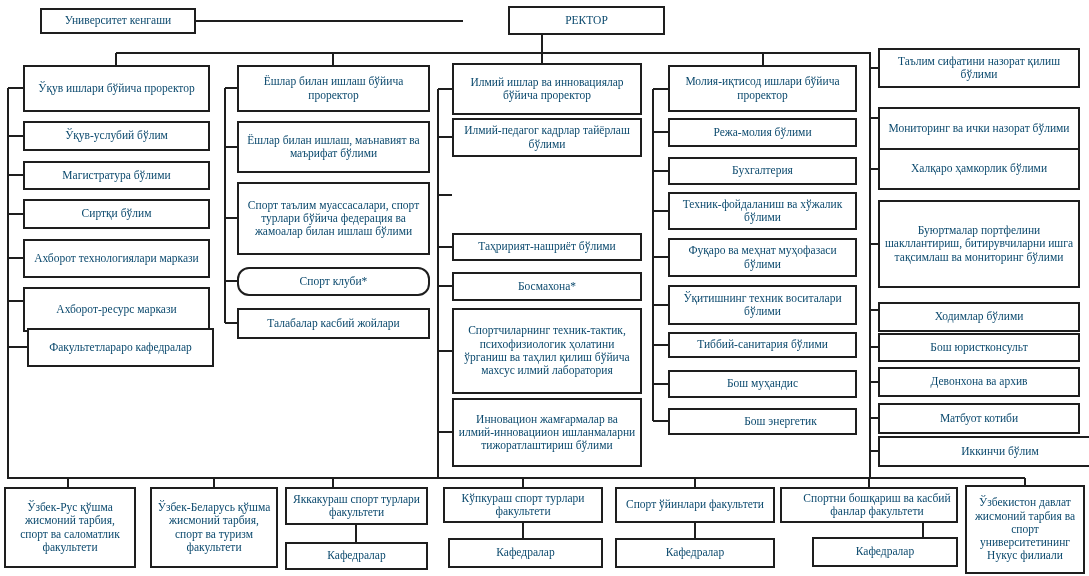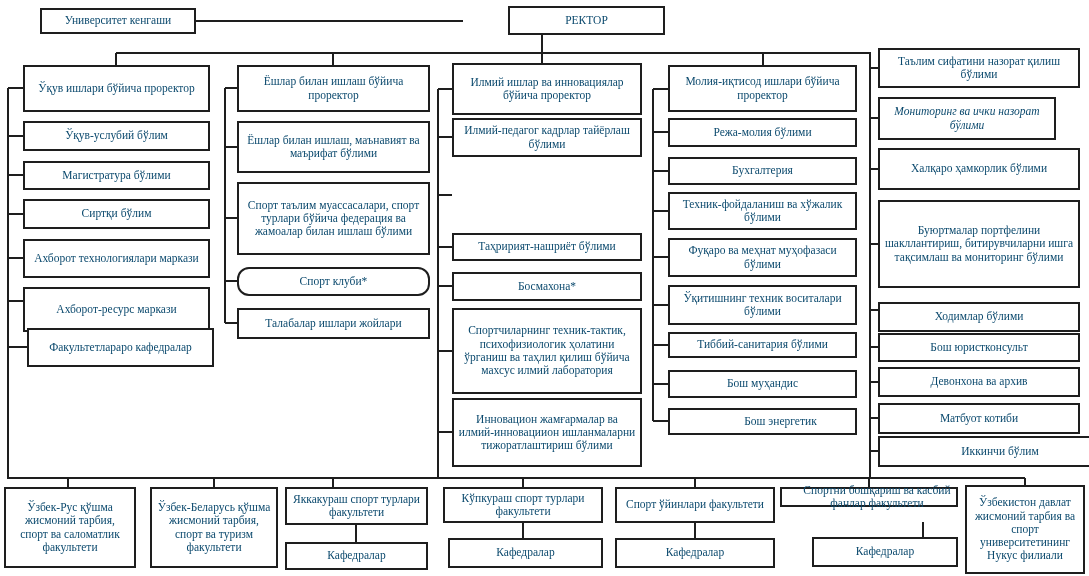--- a/index.html
+++ b/index.html
@@ -125,54 +125,54 @@
   <div class="node" style="left:23px;top:161px;width:187px;height:29px;">Магистратура бўлими</div>
   <div class="node" style="left:23px;top:199px;width:187px;height:30px;">Сиртқи бўлим</div>
   <div class="node" style="left:23px;top:239px;width:187px;height:39px;">Ахборот технологиялари маркази</div>
   <div class="node" style="left:23px;top:287px;width:187px;height:45px;">Ахборот-ресурс маркази</div>
   <div class="node" style="left:27px;top:328px;width:187px;height:39px;">Факультетлараро кафедралар</div>
 
   <div class="node" style="left:237px;top:65px;width:193px;height:47px;">Ёшлар билан ишлаш бўйича проректор</div>
   <div class="node" style="left:237px;top:121px;width:193px;height:52px;">Ёшлар билан ишлаш, маънавият ва маърифат бўлими</div>
   <div class="node" style="left:237px;top:182px;width:193px;height:73px;">Спорт таълим муассасалари, спорт турлари бўйича федерация ва жамоалар билан ишлаш бўлими</div>
   <div class="node" style="left:237px;top:267px;width:193px;height:29px;border-radius:12px;">Спорт клуби*</div>
-  <div class="node" style="left:237px;top:308px;width:193px;height:31px;">Талабалар ишлари жойлари</div>
+  <div class="node" style="left:237px;top:308px;width:193px;height:31px;">Талабалар касбий жойлари</div>
 
   <div class="node" style="left:452px;top:63px;width:190px;height:52px;">Илмий ишлар ва инновациялар бўйича проректор</div>
   <div class="node" style="left:452px;top:118px;width:190px;height:39px;">Илмий-педагог кадрлар тайёрлаш бўлими</div>
   <div class="node" style="left:452px;top:233px;width:190px;height:28px;">Таҳририят-нашриёт бўлими</div>
   <div class="node" style="left:452px;top:272px;width:190px;height:29px;">Босмахона*</div>
   <div class="node" style="left:452px;top:308px;width:190px;height:86px;">Спортчиларнинг техник-тактик, психофизиологик ҳолатини ўрганиш ва таҳлил қилиш бўйича махсус илмий лаборатория</div>
   <div class="node" style="left:452px;top:398px;width:190px;height:69px;">Инновацион жамғармалар ва илмий-инновациион ишланмаларни тижоратлаштириш бўлими</div>
 
   <div class="node" style="left:668px;top:65px;width:189px;height:47px;">Молия-иқтисод ишлари бўйича проректор</div>
   <div class="node" style="left:668px;top:118px;width:189px;height:29px;">Режа-молия бўлими</div>
   <div class="node" style="left:668px;top:157px;width:189px;height:28px;">Бухгалтерия</div>
   <div class="node" style="left:668px;top:192px;width:189px;height:38px;">Техник-фойдаланиш ва хўжалик бўлими</div>
   <div class="node" style="left:668px;top:238px;width:189px;height:39px;">Фуқаро ва меҳнат муҳофазаси бўлими</div>
   <div class="node" style="left:668px;top:285px;width:189px;height:40px;">Ўқитишнинг техник воситалари бўлими</div>
   <div class="node" style="left:668px;top:332px;width:189px;height:26px;">Тиббий-санитария бўлими</div>
   <div class="node" style="left:668px;top:370px;width:189px;height:28px;">Бош муҳандис</div>
   <div class="node" style="left:668px;top:408px;width:189px;height:27px;padding-left:40px;">Бош энергетик</div>
 
   <div class="node" style="left:878px;top:48px;width:202px;height:40px;">Таълим сифатини назорат қилиш бўлими</div>
-  <div class="node" style="left:878px;top:97px;width:178px;height:43px;font-style:italic;">Мониторинг ва ички назорат бўлими</div>
+  <div class="node" style="left:878px;top:107px;width:202px;height:43px;">Мониторинг ва ички назорат бўлими</div>
   <div class="node" style="left:878px;top:148px;width:202px;height:42px;">Халқаро ҳамкорлик бўлими</div>
   <div class="node" style="left:878px;top:200px;width:202px;height:88px;">Буюртмалар портфелини шакллантириш, битирувчиларни ишга тақсимлаш ва мониторинг бўлими</div>
   <div class="node" style="left:878px;top:302px;width:202px;height:30px;">Ходимлар бўлими</div>
   <div class="node" style="left:878px;top:333px;width:202px;height:29px;">Бош юристконсульт</div>
   <div class="node" style="left:878px;top:367px;width:202px;height:30px;">Девонхона ва архив</div>
   <div class="node" style="left:878px;top:403px;width:202px;height:31px;">Матбуот котиби</div>
   <div class="node" style="left:878px;top:436px;width:244px;height:31px;">Иккинчи бўлим</div>
 
   <div class="node" style="left:4px;top:487px;width:132px;height:81px;">Ўзбек-Рус қўшма жисмоний тарбия, спорт ва саломатлик факультети</div>
   <div class="node" style="left:150px;top:487px;width:128px;height:81px;">Ўзбек-Беларусь қўшма жисмоний тарбия, спорт ва туризм факультети</div>
   <div class="node" style="left:285px;top:487px;width:143px;height:38px;">Яккакураш спорт турлари факультети</div>
   <div class="node" style="left:285px;top:542px;width:143px;height:28px;">Кафедралар</div>
   <div class="node" style="left:443px;top:487px;width:160px;height:36px;">Кўпкураш спорт турлари факультети</div>
   <div class="node" style="left:448px;top:538px;width:155px;height:30px;">Кафедралар</div>
   <div class="node" style="left:615px;top:487px;width:160px;height:36px;">Спорт ўйинлари факультети</div>
   <div class="node" style="left:615px;top:538px;width:160px;height:30px;">Кафедралар</div>
-  <div class="node" style="left:780px;top:487px;width:178px;height:20px;padding-left:20px;">Спортни бошқариш ва касбий фанлар факультети</div>
+  <div class="node" style="left:780px;top:487px;width:178px;height:36px;padding-left:20px;">Спортни бошқариш ва касбий фанлар факультети</div>
   <div class="node" style="left:812px;top:537px;width:146px;height:30px;">Кафедралар</div>
   <div class="node" style="left:965px;top:485px;width:120px;height:89px;">Ўзбекистон давлат жисмоний тарбия ва спорт университетининг Нукус филиали</div>
 
 </div>
 
 </body></html>

